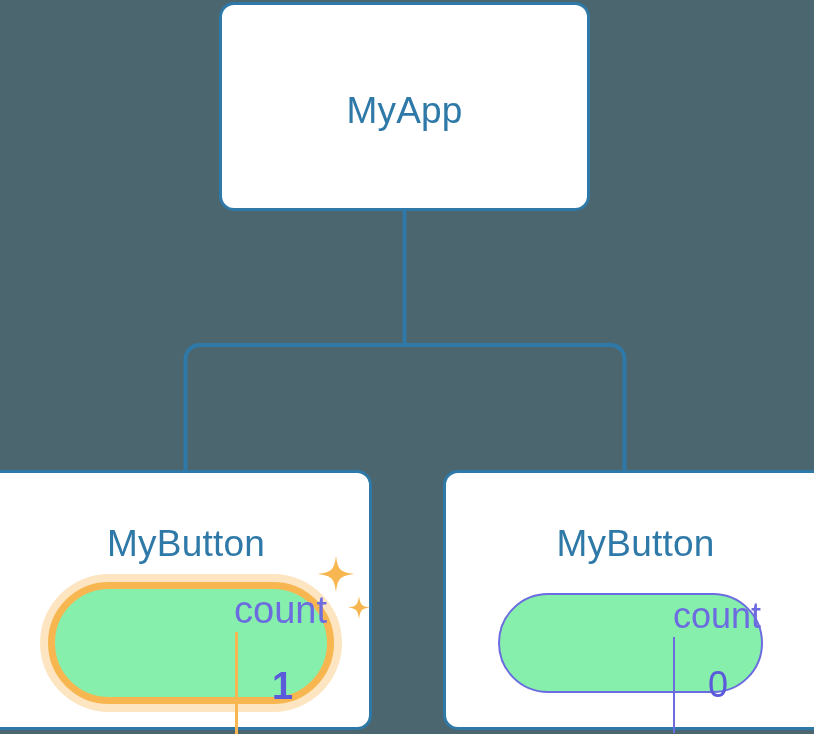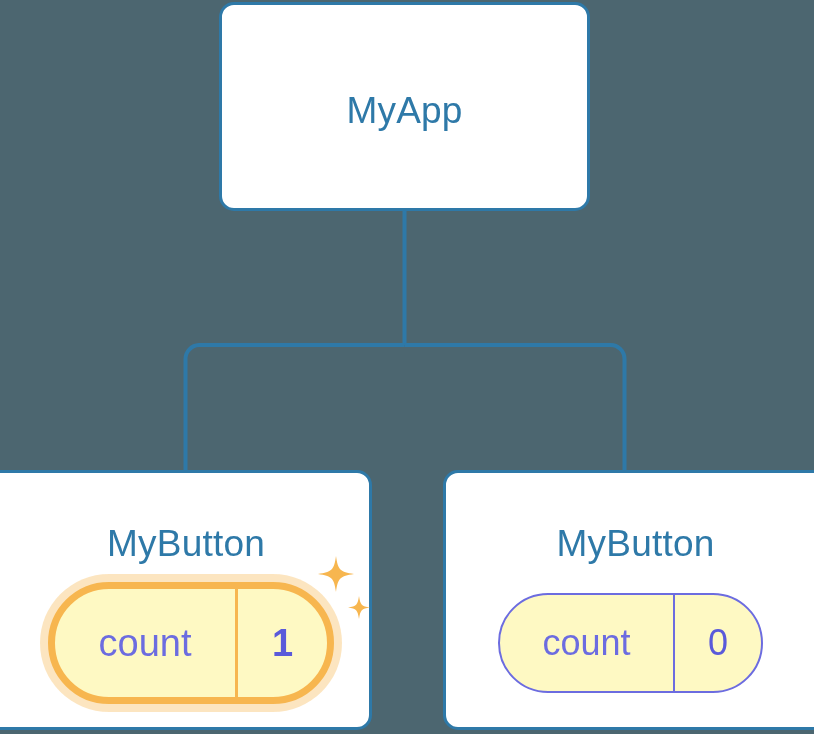--- a/index.html
+++ b/index.html
@@ -100,21 +100,22 @@
   }
 
   .pill {
     position: relative;
     display: flex;
     align-items: flex-end;
     box-sizing: border-box;
     width: 100%;
     height: 100%;
     border-radius: 999px;
-    background: #fef9c3;
+    background: #86efac;
+    flex-direction: column;
   }
   .pill.plain {
     border: 2px solid #6c6ce0;
   }
   .pill.highlight {
     border: 7px solid #f7b64f;
     box-shadow: 0 0 0 8px rgba(247, 182, 79, 0.36);
   }
 
   .pill-cell {

